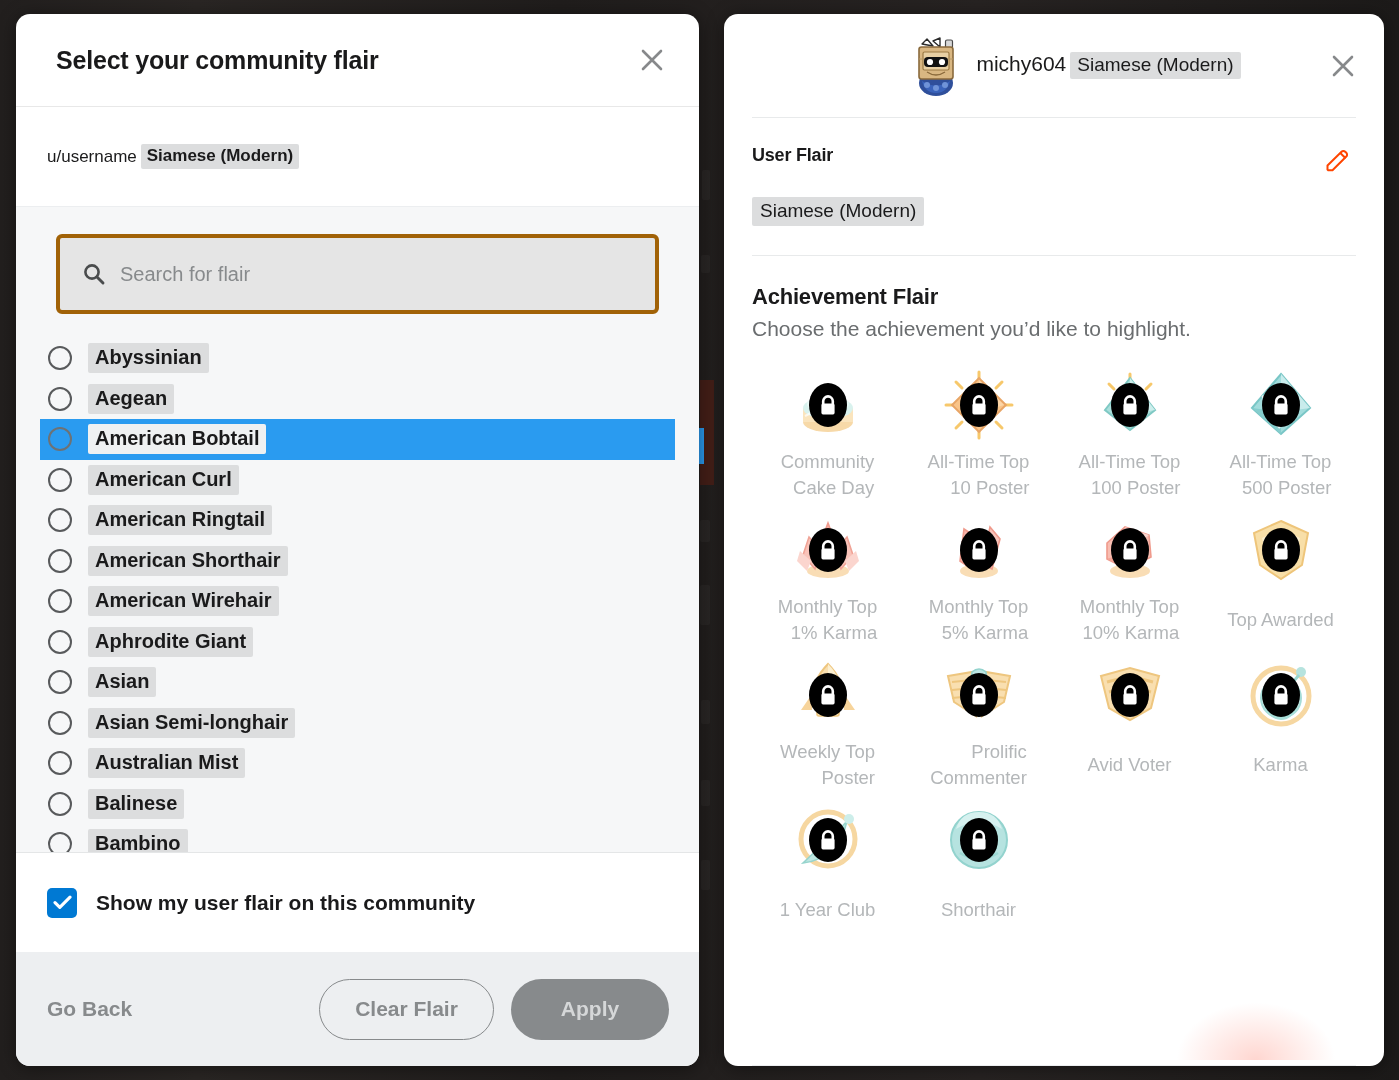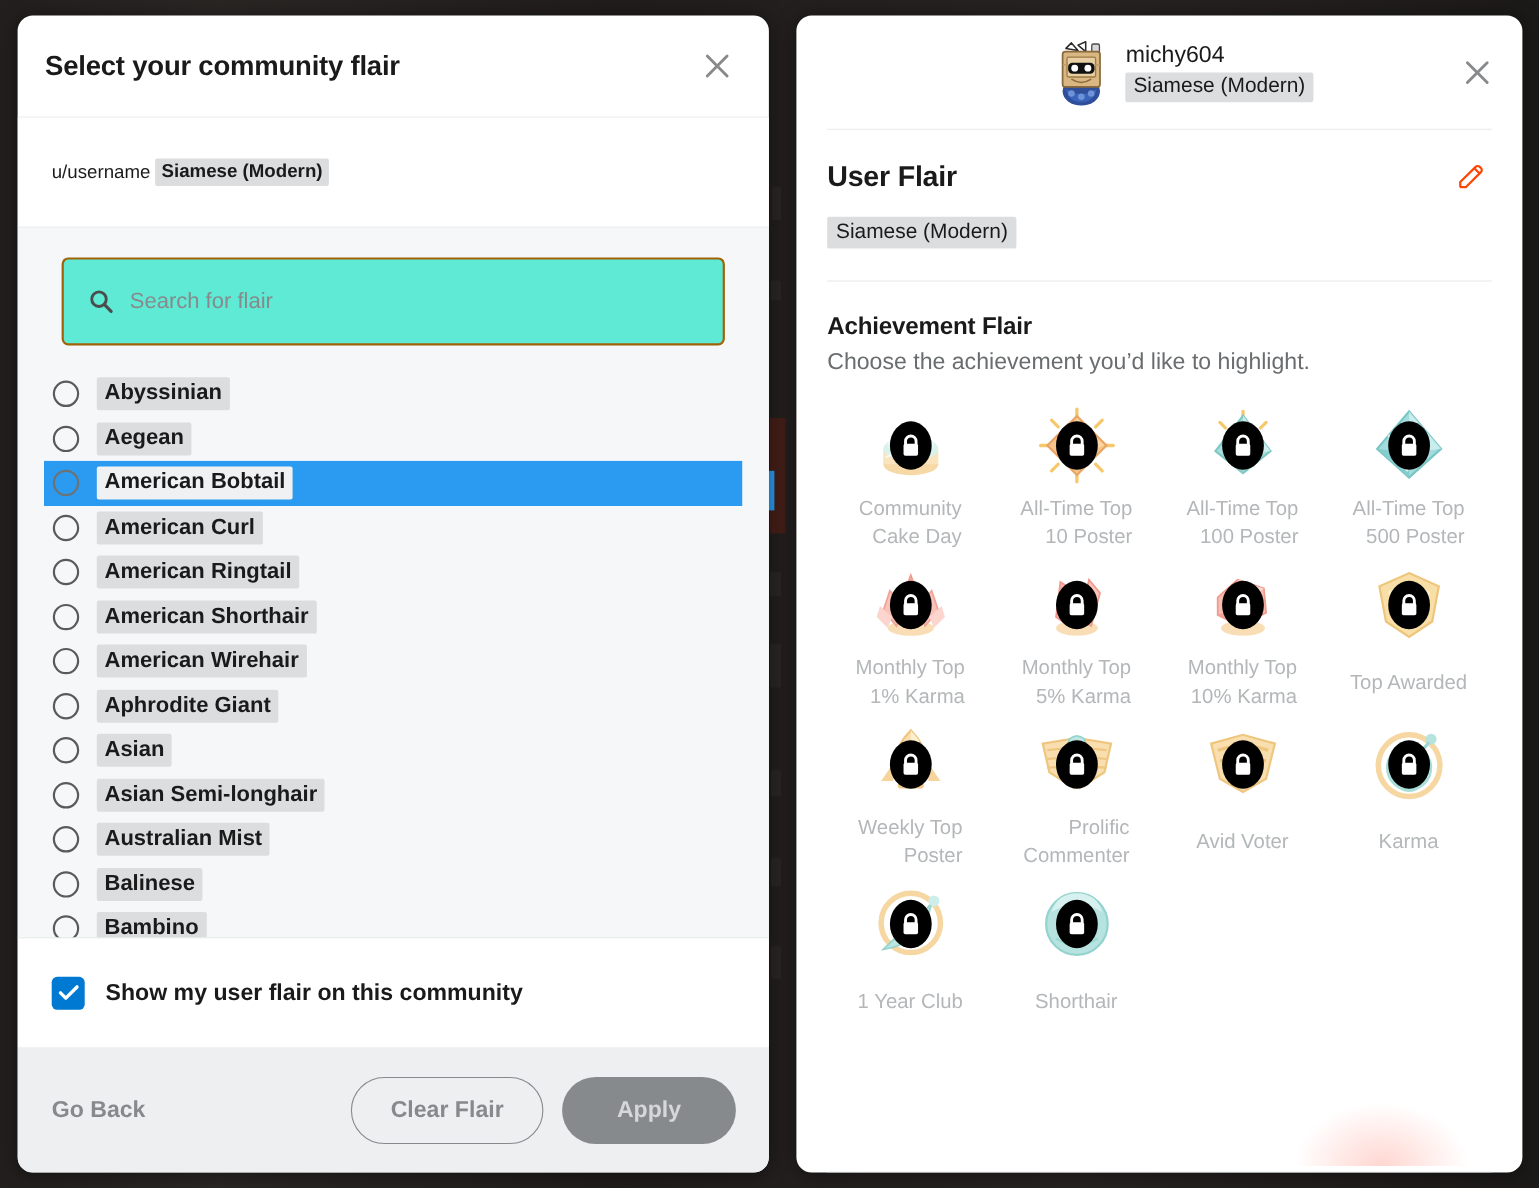--- a/index.html
+++ b/index.html
@@ -43,21 +43,21 @@
     overflow: hidden;
     box-shadow: 0 2px 18px rgba(0,0,0,0.45);
   }
   #left-panel  { left: 16px;  top: 14px; width: 683px; height: 1052px; display: flex; flex-direction: column; }
   #right-panel { left: 724px; top: 14px; width: 660px; height: 1052px; display: flex; flex-direction: column; }
 
   
   .l-header {
     height: 93px;
     display: flex; align-items: center;
-    padding: 0 30px 0 25px;
+    padding: 0 30px 0 40px;
     border-bottom: 1px solid #e8e8e8;
     flex: none;
   }
   .l-title {
     font-size: 25px; font-weight: bold; color: #1a1a1b;
     letter-spacing: -0.2px;
     flex: 1;
   }
   .x-btn {
     width: 34px; height: 34px;
@@ -94,23 +94,23 @@
     position: relative;
   }
   .search-wrap {
     flex: none;
     position: relative;
     height: 80px;
     margin: 0 16px 0 16px;
   }
   .search-box {
     width: 100%; height: 80px;
-    border: 2px solid #a16207;
+    border: 4px solid #a16207;
     border-radius: 6px;
-    background: #5eead4;
+    background: #e5e5e5;
     display: flex; align-items: center;
     padding-left: 22px;
   }
   .search-icon { flex: none; margin-right: 14px; display:flex; }
   .search-input {
     border: none; outline: none;
     font-family: "Liberation Sans", sans-serif;
     font-size: 20px;
     color: #1a1a1b;
     background: transparent;
@@ -217,38 +217,38 @@
   .r-user {
     display: flex; align-items: center;
     margin: 0 auto;
     padding-left: 70px;
   }
   .avatar {
     width: 54px; height: 62px;
     flex: none;
     margin-right: 13px;
   }
-  .r-user-meta { display: flex; flex-direction: column; gap: 4px; align-items: flex-start; }
+  .r-user-meta { display: flex; flex-direction: row; gap: 4px; align-items: flex-start; }
   .r-uname { font-size: 21px; color: #1a1a1b; }
   .r-flair-tag {
     background: #dcddde; color: #1a1a1b;
     font-size: 19px;
     padding: 2px 7px 3px 7px;
     border-radius: 2px;
   }
   .r-x { position: absolute; right: 24px; top: 35px; }
 
   .r-divider { height: 1px; background: #e8eaeb; margin: 0 28px; flex: none; }
 
   .r-section { padding: 0 28px; flex: none; }
   .uf-row {
     display: flex; align-items: flex-start;
     margin-top: 27px;
   }
-  .uf-title { font-size: 26px; font-weight: bold; color: #1a1a1b; flex: 1; letter-spacing: -0.2px; }
+  .uf-title { font-size: 18px; font-weight: bold; color: #1a1a1b; flex: 1; letter-spacing: -0.2px; }
   .pencil-btn { width: 38px; height: 38px; display: flex; align-items: center; justify-content: center; cursor: pointer; margin-top: -2px;}
   .uf-value {
     display: inline-block;
     background: #dcddde; color: #1a1a1b;
     font-size: 19px;
     padding: 3px 8px 4px 8px;
     border-radius: 2px;
     margin-top: 16px;
     margin-bottom: 29px;
   }

